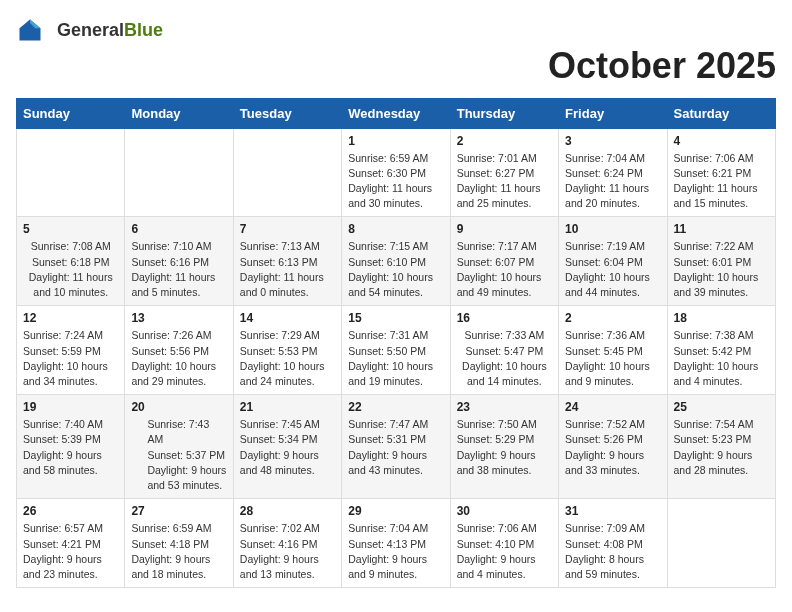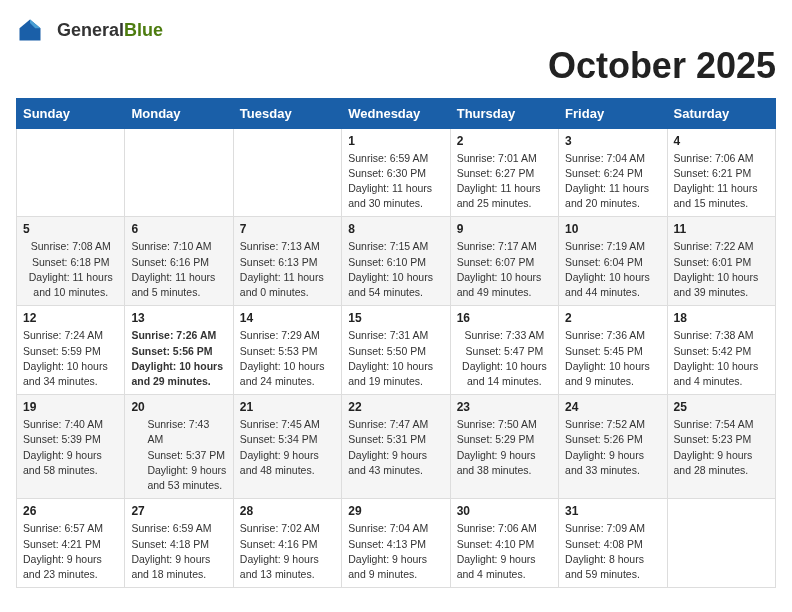--- a/index.html
+++ b/index.html
@@ -211,21 +211,21 @@
       <tr>
         <td>
           <div class="day-number">12</div>
           <div class="day-info" style="white-space: pre-line;">Sunrise: 7:24 AM
 Sunset: 5:59 PM
 Daylight: 10 hours
 and 34 minutes.</div>
         </td>
         <td>
           <div class="day-number">13</div>
-          <div class="day-info" style="white-space: pre-line; font-weight: bold;">Sunrise: 7:26 AM
+          <div class="day-info" style="white-space: pre-line;">Sunrise: 7:26 AM
 Sunset: 5:56 PM
 Daylight: 10 hours
 and 29 minutes.</div>
         </td>
         <td>
           <div class="day-number">14</div>
           <div class="day-info" style="white-space: pre-line;">Sunrise: 7:29 AM
 Sunset: 5:53 PM
 Daylight: 10 hours
 and 24 minutes.</div>

